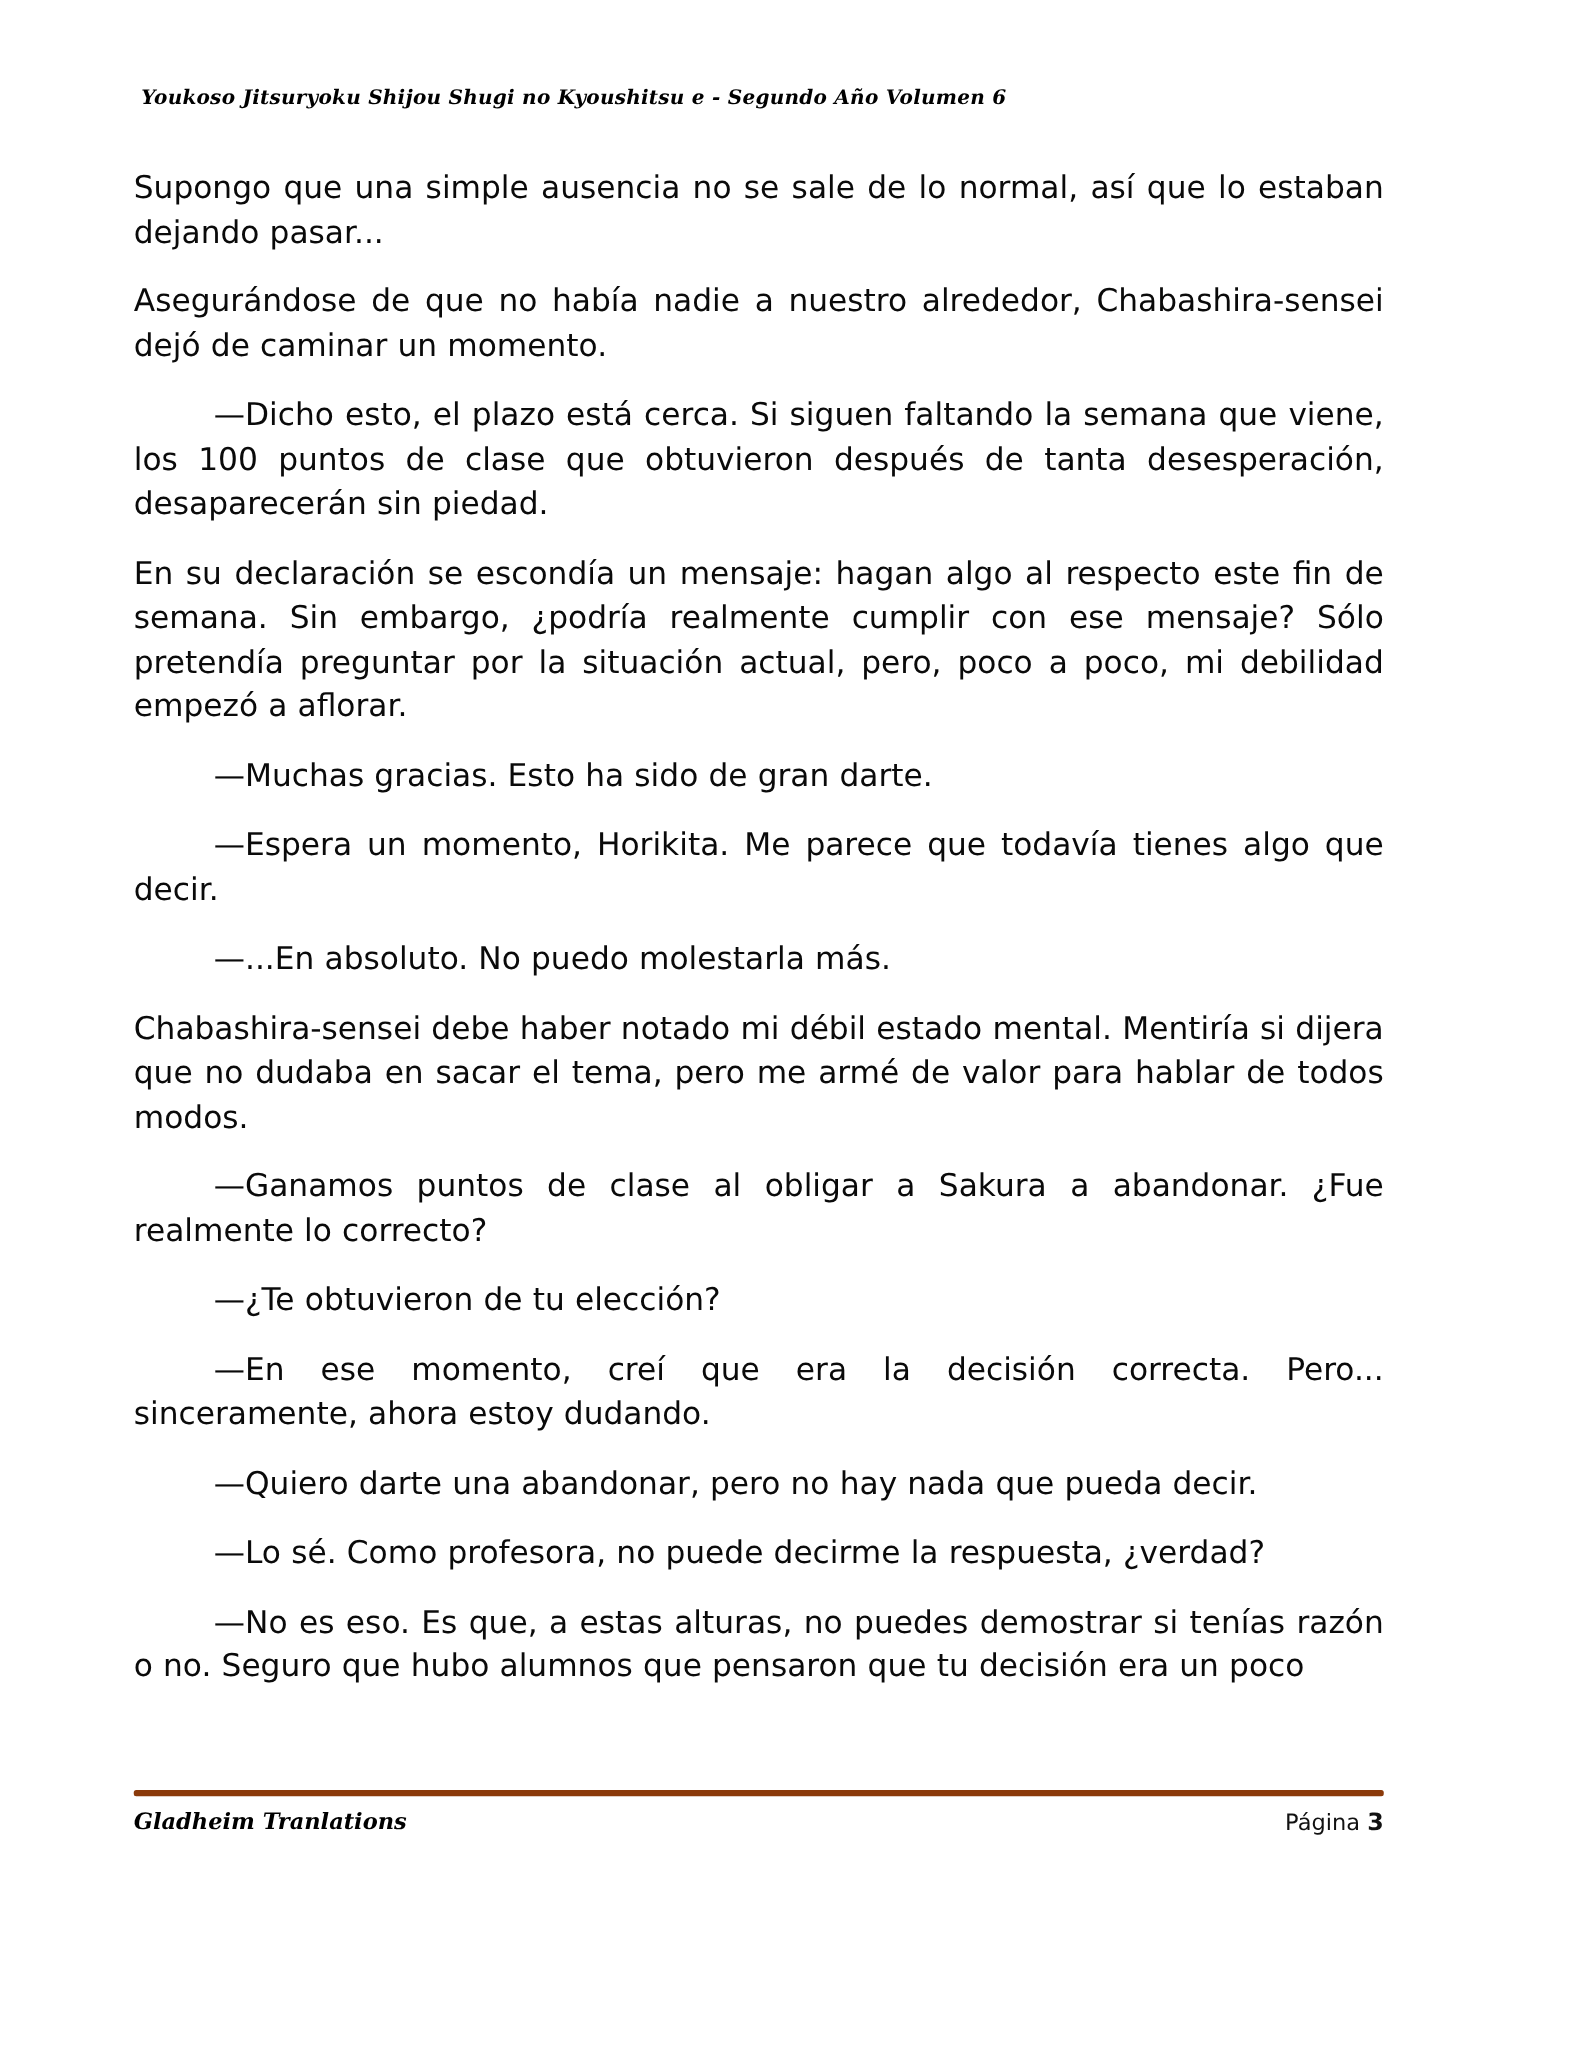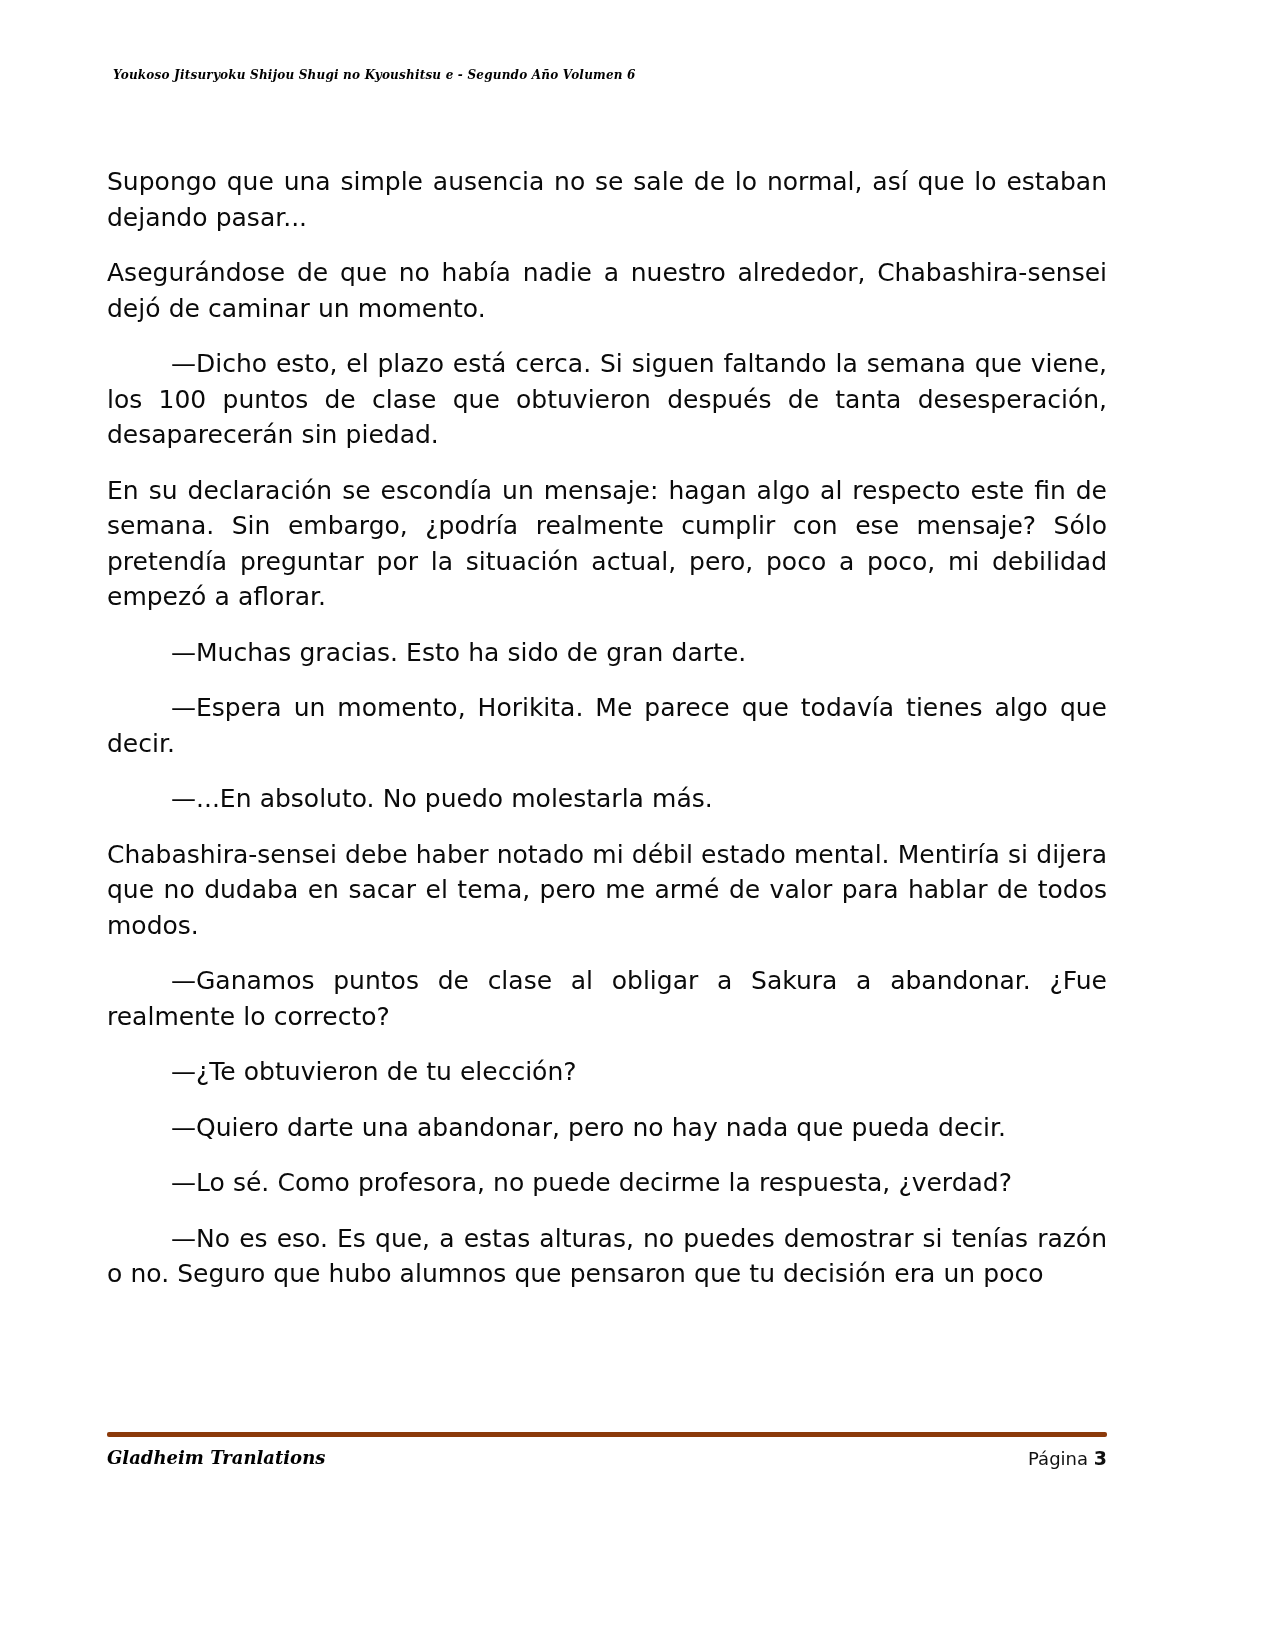--- a/index.html
+++ b/index.html
@@ -27,31 +27,30 @@
   .header {
     position: absolute;
     top: 68px;
     left: 113px;
     width: 1050px;
   }
   .header-title {
     font-family: "DejaVu Serif", serif;
     font-weight: bold;
     font-style: italic;
-    font-size: 12px;
+    font-size: 16px;
     letter-spacing: 0.2px;
     color: #000;
     white-space: nowrap;
   }
   .content {
     position: absolute;
     top: 132px;
     left: 107px;
     width: 1000px;
-    margin-top: 32px;
   }
   p.para {
     margin: 0 0 20px 0;
     font-size: 25px;
     line-height: 1.42;
     text-align: justify;
     text-justify: inter-word;
     font-family: "DejaVu Sans", sans-serif;
     color: #0a0a0a;
     word-spacing: 0.2px;
@@ -110,20 +109,21 @@
     <p class="para">Supongo que una simple ausencia no se sale de lo normal, así que lo estaban dejando pasar...</p>
     <p class="para">Asegurándose de que no había nadie a nuestro alrededor, Chabashira-sensei dejó de caminar un momento.</p>
     <p class="para indent">—Dicho esto, el plazo está cerca. Si siguen faltando la semana que viene, los 100 puntos de clase que obtuvieron después de tanta desesperación, desaparecerán sin piedad.</p>
     <p class="para">En su declaración se escondía un mensaje: hagan algo al respecto este fin de semana. Sin embargo, ¿podría realmente cumplir con ese mensaje? Sólo pretendía preguntar por la situación actual, pero, poco a poco, mi debilidad empezó a aflorar.</p>
     <p class="para indent">—Muchas gracias. Esto ha sido de gran darte.</p>
     <p class="para indent">—Espera un momento, Horikita. Me parece que todavía tienes algo que decir.</p>
     <p class="para indent">—...En absoluto. No puedo molestarla más.</p>
     <p class="para">Chabashira-sensei debe haber notado mi débil estado mental. Mentiría si dijera que no dudaba en sacar el tema, pero me armé de valor para hablar de todos modos.</p>
     <p class="para indent">—Ganamos puntos de clase al obligar a Sakura a abandonar. ¿Fue realmente lo correcto?</p>
     <p class="para indent">—¿Te obtuvieron de tu elección?</p>
+    <p class="para indent">—En ese momento, creí que era la decisión correcta. Pero... sinceramente, ahora estoy dudando.</p>
     <p class="para indent">—Quiero darte una abandonar, pero no hay nada que pueda decir.</p>
     <p class="para indent">—Lo sé. Como profesora, no puede decirme la respuesta, ¿verdad?</p>
     <p class="para indent last">—No es eso. Es que, a estas alturas, no puedes demostrar si tenías razón o no. Seguro que hubo alumnos que pensaron que tu decisión era un poco</p>
   </div>
 
   <div class="footer-rule"></div>
 
   <div class="footer">
     <div class="footer-left">Gladheim Tranlations</div>
     <div class="footer-right">

